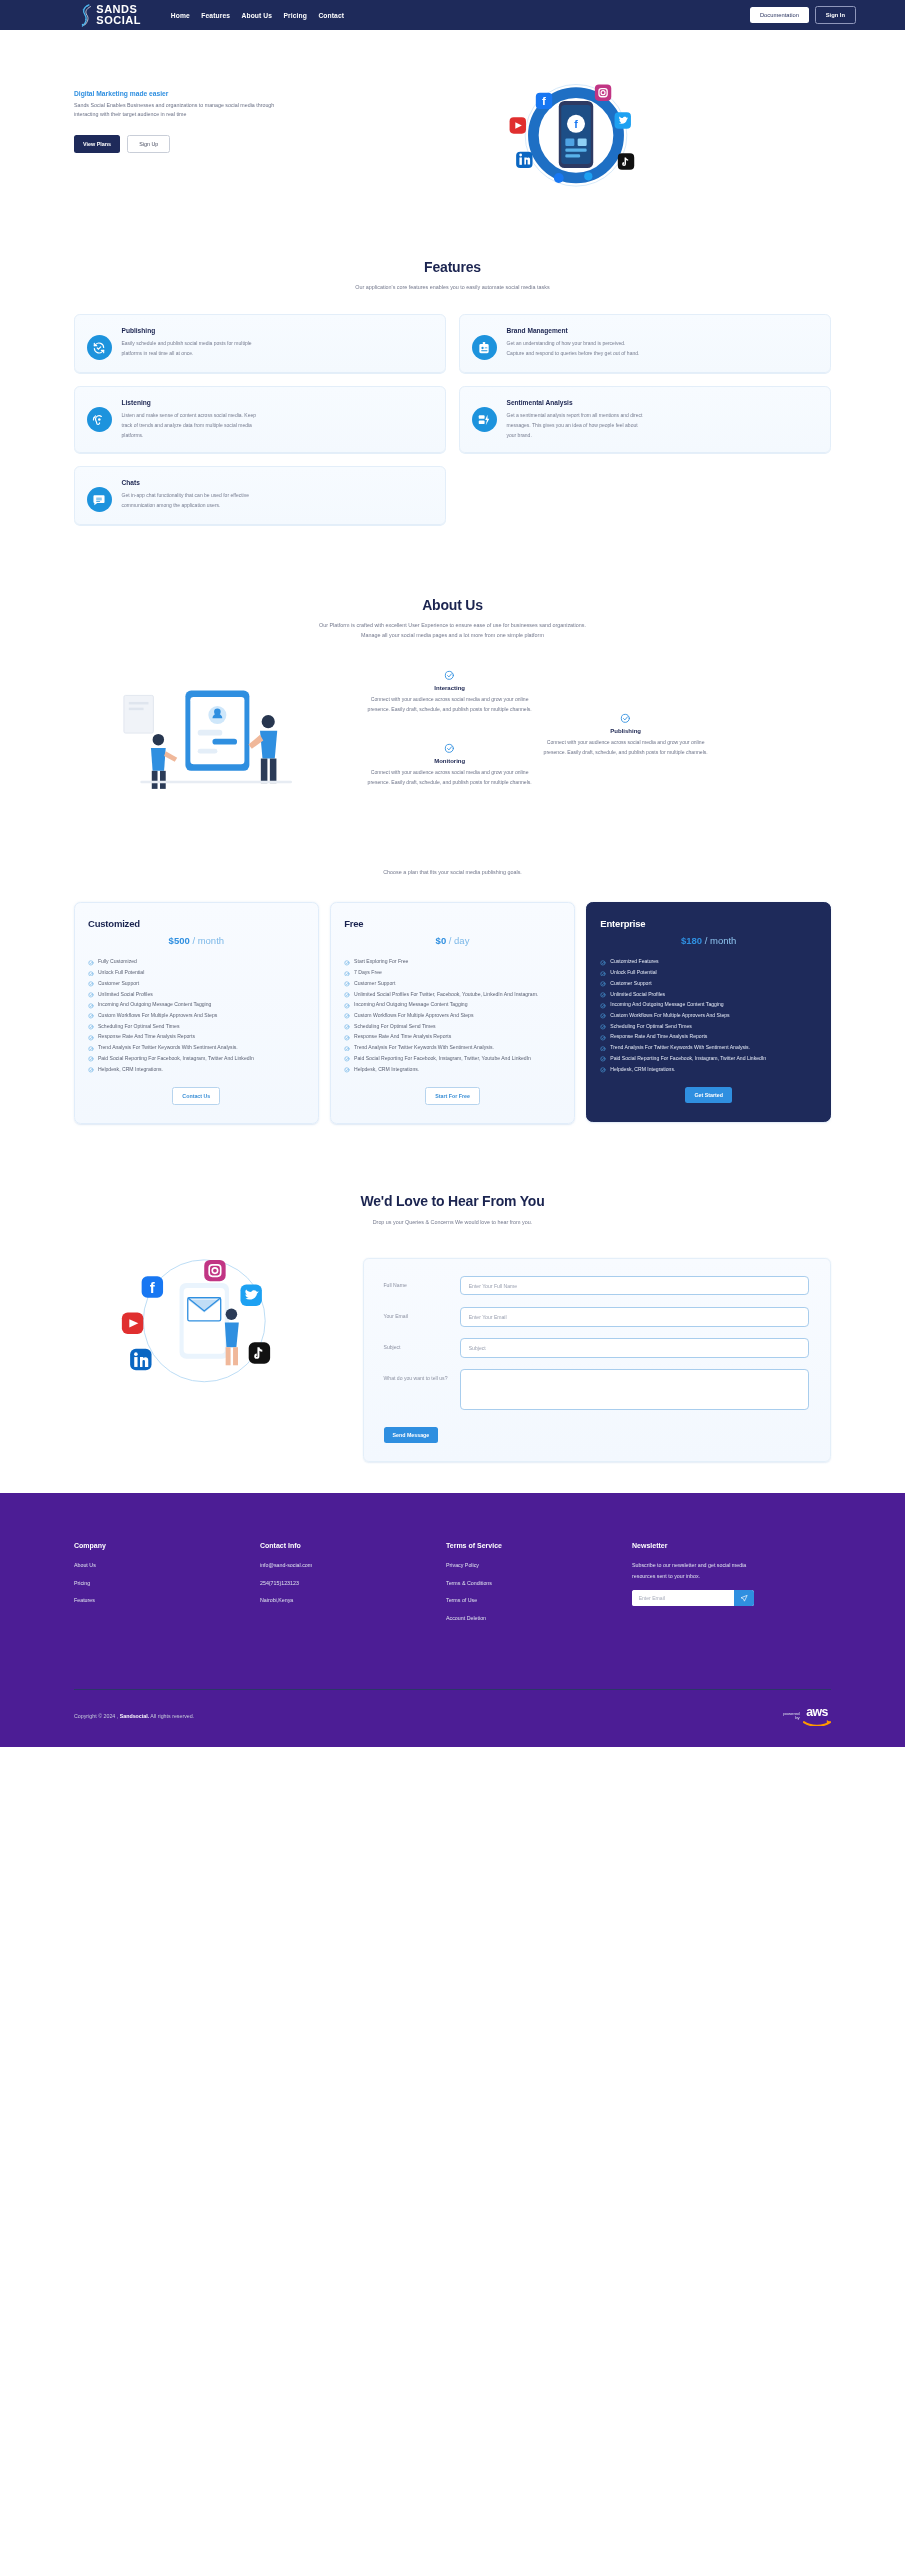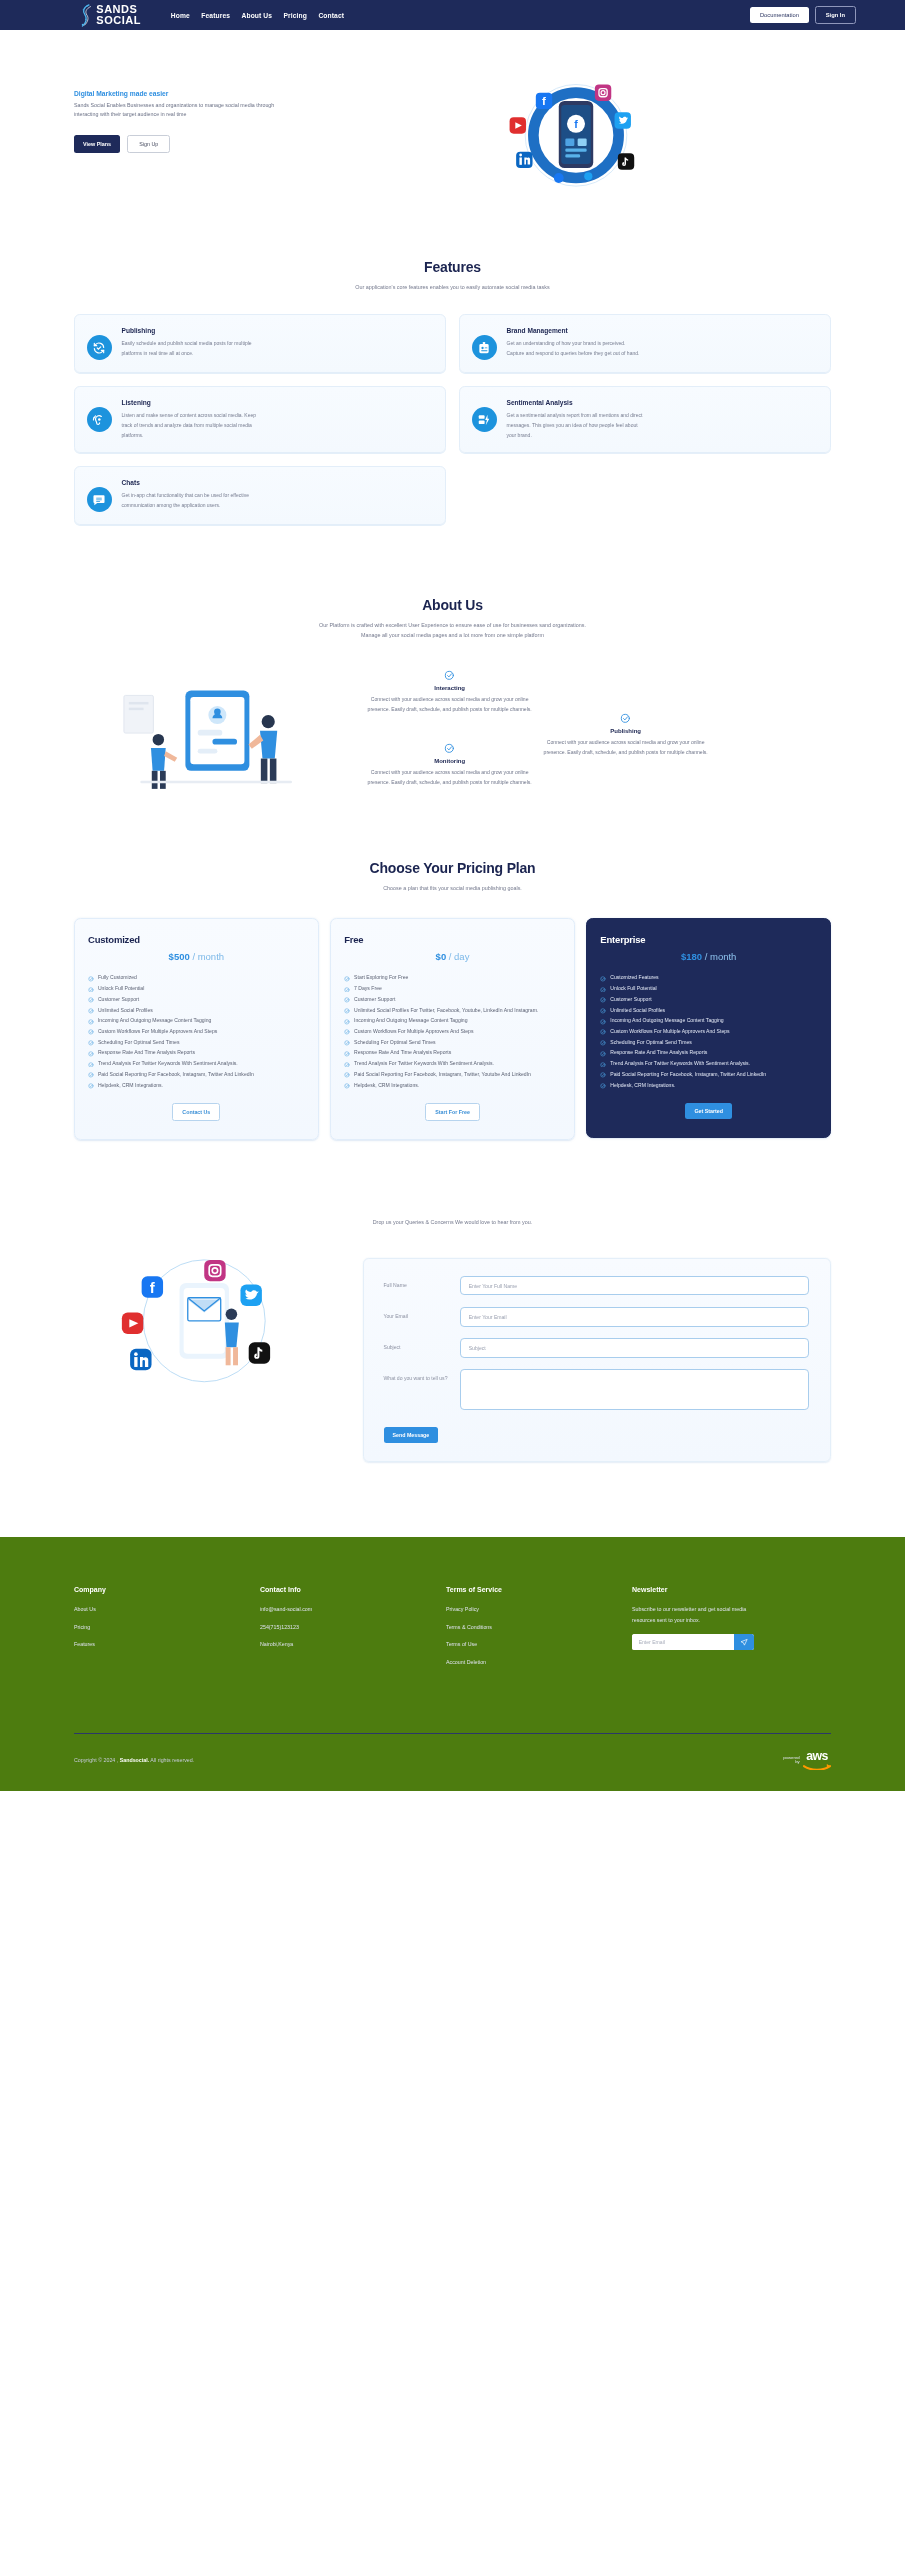--- a/index.html
+++ b/index.html
@@ -187,21 +187,21 @@
     padding: 5.8px 8.2px; outline: none;
   }
   .form-ctl input::placeholder, .form-ctl textarea::placeholder { color: #9aa0b0; }
   .form-ctl textarea { height: 41px; resize: none; }
   .btn-send {
     background: #2f8fe0; color: #fff; border: none; border-radius: 2.5px;
     font-size: 5.3px; font-weight: 600; padding: 5px 9px; margin-top: 1.6px;
   }
 
   
-  .footer { background: #4d7c0f; margin-top: 75px; padding: 49px 74px 0 74px; color: #fff; }
+  .footer { background: #4c1d95; margin-top: 31px; padding: 49px 74px 0 74px; color: #fff; }
   .footer-grid { display: grid; grid-template-columns: 1fr 1fr 1fr 1.15fr; gap: 13px; }
   .fcol h4 { font-size: 7px; font-weight: 700; margin-bottom: 11.5px; }
   .fcol a, .fcol p {
     display: block; color: #dfe3ef; font-size: 5.3px; text-decoration: none;
     margin-bottom: 7.4px; line-height: 1.9;
   }
   .fnews-text { color: #dfe3ef; font-size: 5.3px; line-height: 2.0; max-width: 123px; }
   .newsletter {
     margin-top: 8.2px; display: flex; background: #fff; border-radius: 2.5px;
     width: 122px; overflow: hidden; align-items: stretch;
@@ -472,21 +472,20 @@
             </div>
             <div class="about-title">Publishing</div>
             <div class="about-desc">Connect with your audience across social media and grow your online presence. Easily draft, schedule, and publish posts for multiple channels.</div>
           </div>
         </div>
       </div>
     </div>
   </div>
 
   <div class="section" id="pricing">
-    <h2 class="sec-title">Choose Your Pricing Plan</h2>
     <p class="sec-sub">Choose a plan that fits your social media publishing goals.</p>
 
     <div class="price-grid">
 
       <div class="price-card">
         <div class="plan-name">Customized</div>
         <div class="plan-price">
           <span class="amt">$500</span>
           <span class="per">/ month</span>
         </div>
@@ -817,20 +816,21 @@
           </ul>
         <div class="plan-btn-wrap">
           <button class="btn-blue">Get Started</button>
         </div>
       </div>
 
     </div>
   </div>
 
   <div class="section" id="contact">
+    <h2 class="sec-title">We'd Love to Hear From You</h2>
     <p class="sec-sub">Drop us your Queries &amp; Concerns We would love to hear from you.</p>
 
     <div class="contact-wrap">
       <div class="contact-art">
         <svg width="206" height="140" viewBox="0 0 250 170" aria-hidden="true">
           <circle cx="118" cy="86" r="74" fill="none" stroke="#bcdcf5" stroke-width="1.2"></circle>
           <rect x="88" y="40" width="60" height="92" rx="8" fill="#eaf4fd"></rect>
           <rect x="93" y="46" width="50" height="80" rx="5" fill="#fff"></rect>
           <path d="M98 60h40l-20 16z" fill="#2f8fe0" opacity=".3"></path>
           <rect x="98" y="58" width="40" height="28" rx="2" fill="none" stroke="#2f8fe0" stroke-width="1.6"></rect>

